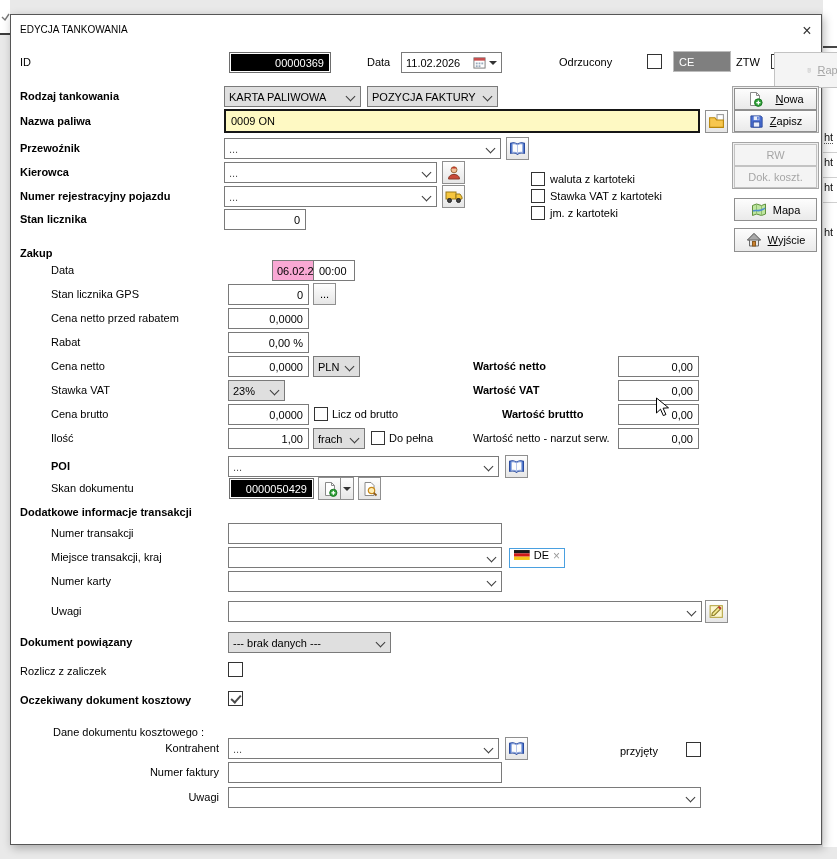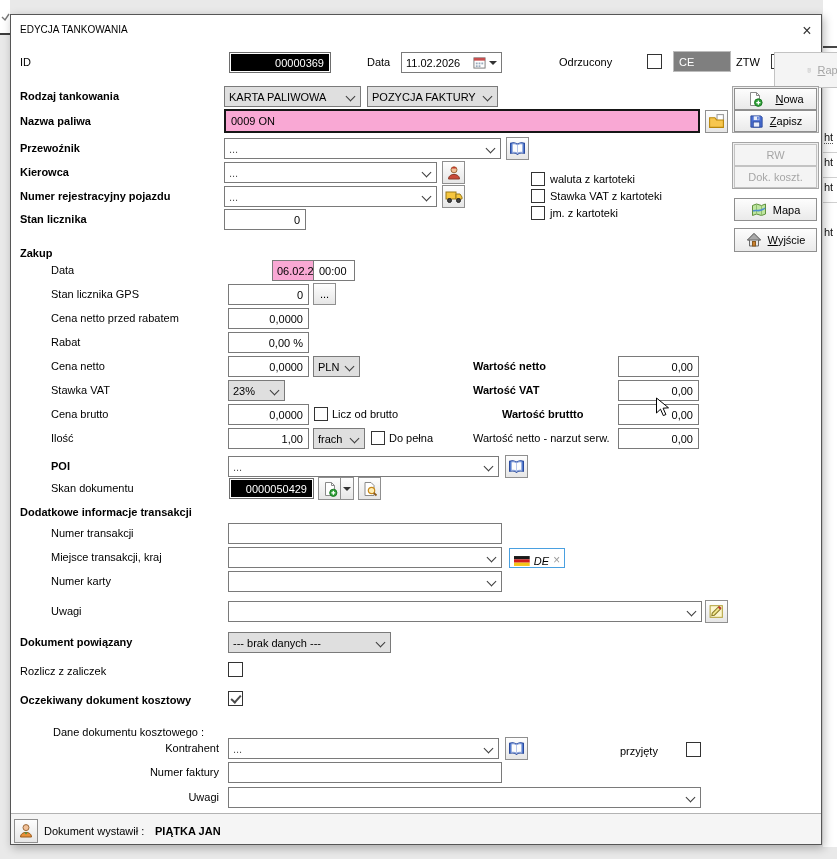--- a/index.html
+++ b/index.html
@@ -23,21 +23,21 @@
   .chk.on::after { content:""; position:absolute; left:4px; top:1px; width:4px; height:8px; border:solid #4a4a4a; border-width:0 2px 2px 0; transform:rotate(42deg); }
   .ibtn { position:absolute; width:23px; height:23px; border:1px solid #8f8f8f; background:linear-gradient(#fefefe,#e6e6e6); display:flex; align-items:center; justify-content:center; }
   .abtn { position:absolute; width:83px; border:1px solid #8f8f8f; background:linear-gradient(#fdfdfd,#eaeaea); display:flex; align-items:center; justify-content:center; gap:6px; }
   .abtn.dis { color:#a6a6a6; border-color:#c3c3c3; background:#f4f4f4; }
   .mn { display:inline-block; }
   .mn::first-letter { text-decoration:underline; }
   .pair { position:absolute; width:87px; border:1px solid #a5a5a5; background:#f0f0f0; }
   .pair .abtn { left:1px; width:83px; }
   .grp { position:absolute; border:1px solid #cfcfcf; }
   .grp-title { position:absolute; left:10px; top:-8px; background:#fff; padding:0 4px; height:15px; line-height:15px; }
-  .chip { position:absolute; height:20px; border:1px solid #4aa0e0; background:#fff; display:flex; align-items:flex-end; gap:4px; padding:0 4px;font-style:italic; }
+  .chip { position:absolute; height:20px; border:1px solid #4aa0e0; background:#fff; display:flex; align-items:flex-start; gap:4px; padding:0 4px; }
   .chip .x { color:#9a9a9a; font-size:12px; }
   .hline { position:absolute; }
   .dlg { position:absolute; left:10px; top:14px; width:812px; height:831px; background:#fff; border:1px solid #565656; box-shadow:2px 3px 9px rgba(0,0,0,.28); }
   .footerbar { position:absolute; left:0; top:798px; width:810px; height:31px; background:#f5f5f5; border-top:1px solid #b3b3b3; }
   .bgstrip { position:absolute; left:823px; top:0; width:14px; height:847px; background:#fff; }
   .bgtxt { position:absolute; font-size:11px; color:#111; }
 </style>
 </head>
 <body>
 
@@ -154,21 +154,21 @@
   <div class="cmb gray" style="left:213px;top:71px;width:137px;">
     <span class="val">KARTA PALIWOWA</span>
       <span class="chev"></span>
   </div>
   <div class="cmb gray" style="left:356px;top:71px;width:131px;">
     <span class="val">POZYCJA FAKTURY</span>
       <span class="chev"></span>
   </div>
 
   <div class="lbl b" style="left:9px;top:99px;">Nazwa paliwa</div>
-  <div class="inp" style="left:213px;top:94px;width:476px;height:24px;border:2px solid #161616;background:#f9a8d4;">
+  <div class="inp" style="left:213px;top:94px;width:476px;height:24px;border:2px solid #161616;background:#fef9c3;">
       <span>0009 ON</span>
     </div>
   <div class="ibtn" style="left:694px;top:95px;">
     <svg width="17" height="17" viewBox="0 0 16 16">
         <rect x="8.5" y="1.5" width="6" height="7" fill="#fff" stroke="#9a9a9a"></rect>
         <path d="M1.5 4.5h5l1.5 2h6.5v7h-13z" fill="#f7c64e" stroke="#b8860b"></path>
       </svg>
   </div>
 
   <div class="lbl b" style="left:9px;top:126px;">Przewoźnik</div>
@@ -412,28 +412,17 @@
   <div class="inp" style="left:217px;top:747px;width:274px;">
       <span></span>
     </div>
 
   <div class="lbl right" style="left:60px;top:775px;width:148px;">Uwagi</div>
   <div class="cmb" style="left:217px;top:772px;width:473px;">
     <span class="val"></span>
       <span class="chev"></span>
   </div>
 
-  <div class="footerbar">
-    <div class="ibtn" style="left:3px;top:5px;width:24px;height:24px;">
-      <svg width="16" height="16" viewBox="0 0 16 16">
-          <circle cx="8" cy="4.6" r="3" fill="#f2c199" stroke="#9a6a3a"></circle>
-          <path d="M2.5 14c0-3.4 3-4.6 5.5-4.6s5.5 1.2 5.5 4.6z" fill="#e8913a" stroke="#9a5a1a"></path>
-          <path d="M6.3 9.6L8 11.4l1.7-1.8z" fill="#3a9a4a"></path>
-        </svg>
-    </div>
-    <div class="lbl" style="left:33px;top:10px;">Dokument wystawił :</div>
-    <div class="lbl b" style="left:144px;top:10px;">PIĄTKA JAN</div>
-  </div>
 </div>
 
 <svg class="abs" style="left:655px;top:397px;" width="17" height="22" viewBox="0 0 17 22">
     <path d="M1.5 1l0 15 4-3.8 2.8 6.4 2.6-1.1-2.8-6.3 5.4-.4z" fill="#fff" stroke="#000"></path>
   </svg>
 
 </body></html>

